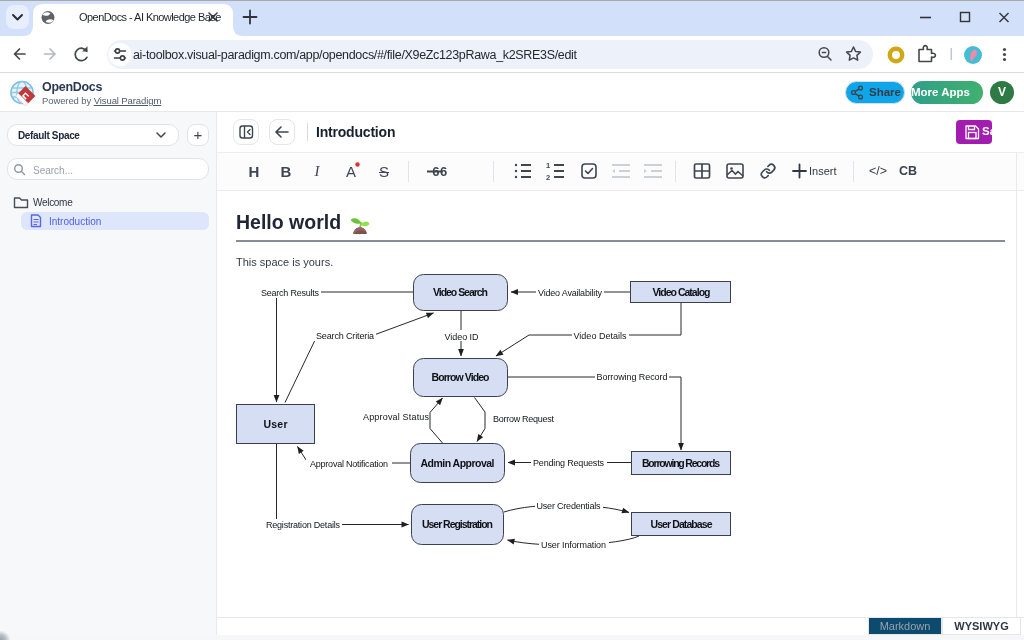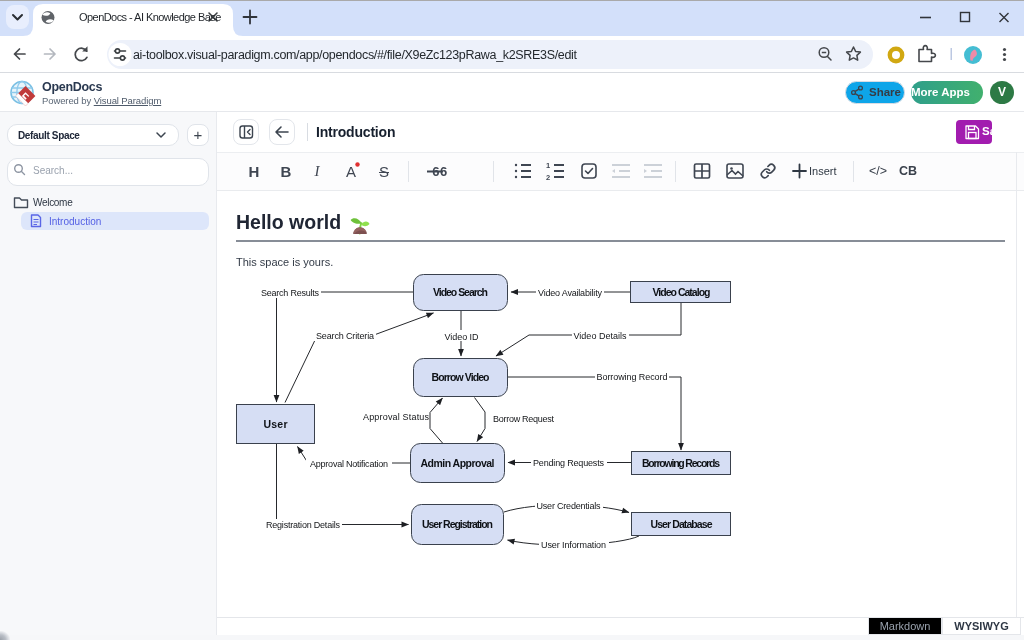--- a/index.html
+++ b/index.html
@@ -21,21 +21,21 @@
 #powered { left:42px; top:95px; font-size:9.5px; color:#5b6776; letter-spacing:-0.1px; }
 #powered a { color:#4e5a6a; text-decoration:underline; }
 #sharebtn { left:845px; top:81px; width:60px; height:23px; background:#0ea5e9; border:1px solid #d9dde4; border-radius:14px; font-size:11.5px; font-weight:bold; color:#353c45; line-height:21px; padding-left:23px; }
 #moreapps { left:911px; top:81px; width:72px; height:23px; border-radius:14px; background:linear-gradient(90deg,#2f9f8a,#41b06e); color:#fff; font-size:11.5px; font-weight:bold; line-height:23px; }
 #avatarv { left:990px; top:81px; width:24px; height:23px; border-radius:50%; background:#2d7a45; color:#fff; font-size:12px; font-weight:bold; text-align:center; line-height:23px; }
 
 #sidebar { left:0; top:112px; width:217px; height:523px; background:#f7f8fa; border-right:1px solid #e8eaee; }
 #spacesel { left:7px; top:124px; width:172px; height:22px; background:#fff; border:1px solid #e0e4ea; border-radius:10px;text-align:center; }
 #spacesel span { position:absolute; left:10px; top:5px; font-size:10px; font-weight:bold; color:#202839; letter-spacing:-0.35px; }
 #plusbtn { left:187px; top:124px; width:22px; height:22px; background:#fff; border:1px solid #e0e4ea; border-radius:8px; color:#3c444f; font-size:15px; text-align:center; line-height:20px; font-weight:400;}
-#searchbox { left:7px; top:158px; width:202px; height:28px; background:#fff; border:1px solid #e0e4ea; border-radius:10px; }
+#searchbox { left:7px; top:158px; width:202px; height:22px; background:#fff; border:1px solid #e0e4ea; border-radius:10px; }
 #searchbox span { position:absolute; left:25px; top:5.5px; font-size:10px; color:#9aa2ae; }
 #welcome { left:33px; top:197px; font-size:10px; color:#2e3744; letter-spacing:-0.3px; }
 #introitem { left:21px; top:212px; width:188px; height:18px; background:#dde6fa; border-radius:6px; }
 #introitem span { position:absolute; left:28px; top:4px; font-size:10px; color:#5460e4; }
 
 #dochdr { left:217px; top:112px; width:807px; height:40px; background:#fff; }
 .sqbtn { width:26px; height:26px; background:#fff; border:1px solid #e3e6eb; border-radius:8px; }
 #vsep1 { left:307px; top:123px; width:1px; height:18px; background:#d8dce2; }
 #doctitle { left:316px; top:124px; font-size:14px; font-weight:bold; color:#17202e; letter-spacing:-0.2px; }
 #savebtn { left:956px; top:120px; width:36px; height:24px; background:#a21caf; border-radius:4px; color:#fff; }
@@ -45,21 +45,21 @@
 .ticon { position:absolute; top:152px; height:39px; line-height:39px; text-align:center; color:#3f4652; }
 
 #content { left:217px; top:191px; width:799px; height:426px; background:#fff; }
 #h1 { left:236px; top:211px; font-size:19.5px; font-weight:bold; color:#202634; }
 #h1line { left:236px; top:240px; width:769px; height:2px; background:#878d97; }
 #subtitle { left:236px; top:256px; font-size:11px; color:#333b47; }
 #rightline { left:1016px; top:152px; width:1px; height:483px; background:#e8eaee; }
 
 #footer { left:217px; top:617px; width:807px; height:18px; background:#fff; border-top:1px solid #e4e6ea; }
 .ftab { position:absolute; top:617px; height:18px; font-size:11px; text-align:center; line-height:17px; }
-#ftab1 { left:868px; width:74px; background:#000000; border:1px solid #e4e6ea; color:#9aa2ad; }
+#ftab1 { left:868px; width:74px; background:#0c4a6e; border:1px solid #e4e6ea; color:#9aa2ad; }
 #ftab2 { left:942px; width:79px; background:#fff; border:1px solid #e4e6ea; color:#2e3744; font-weight:bold; }
 #bottomstrip { left:0; top:635px; width:1024px; height:5px; background:#f6f7f9; }
 </style>
 </head>
 <body>
 
 <div id="tabstrip" class="abs"></div>
 <div id="chevbtn" class="abs"></div>
 <svg class="abs" width="1024" height="36" style="left:0;top:0;" id="tabsvg">
   <path d="M23 36 Q33 36 33 26 L33 14 Q33 4 43 4 L223 4 Q233 4 233 14 L233 26 Q233 36 243 36 Z" fill="#fff"></path>

